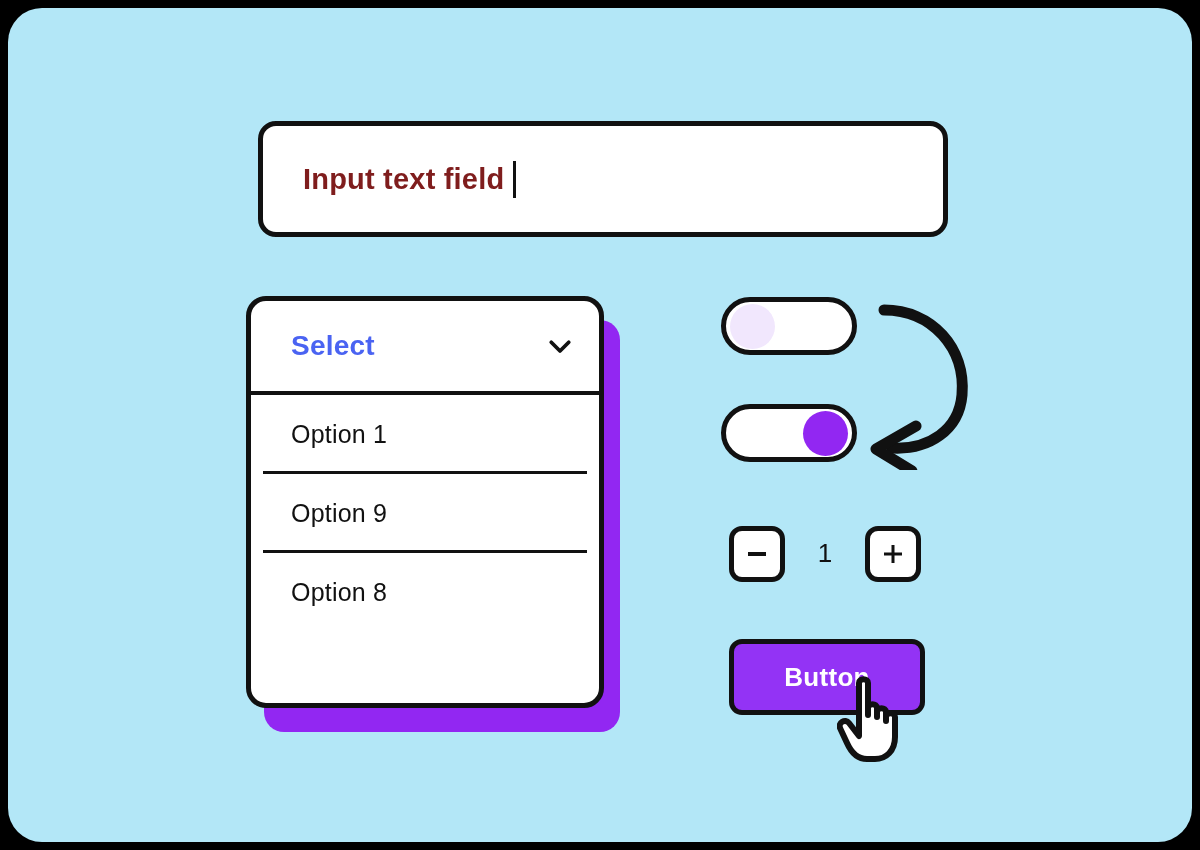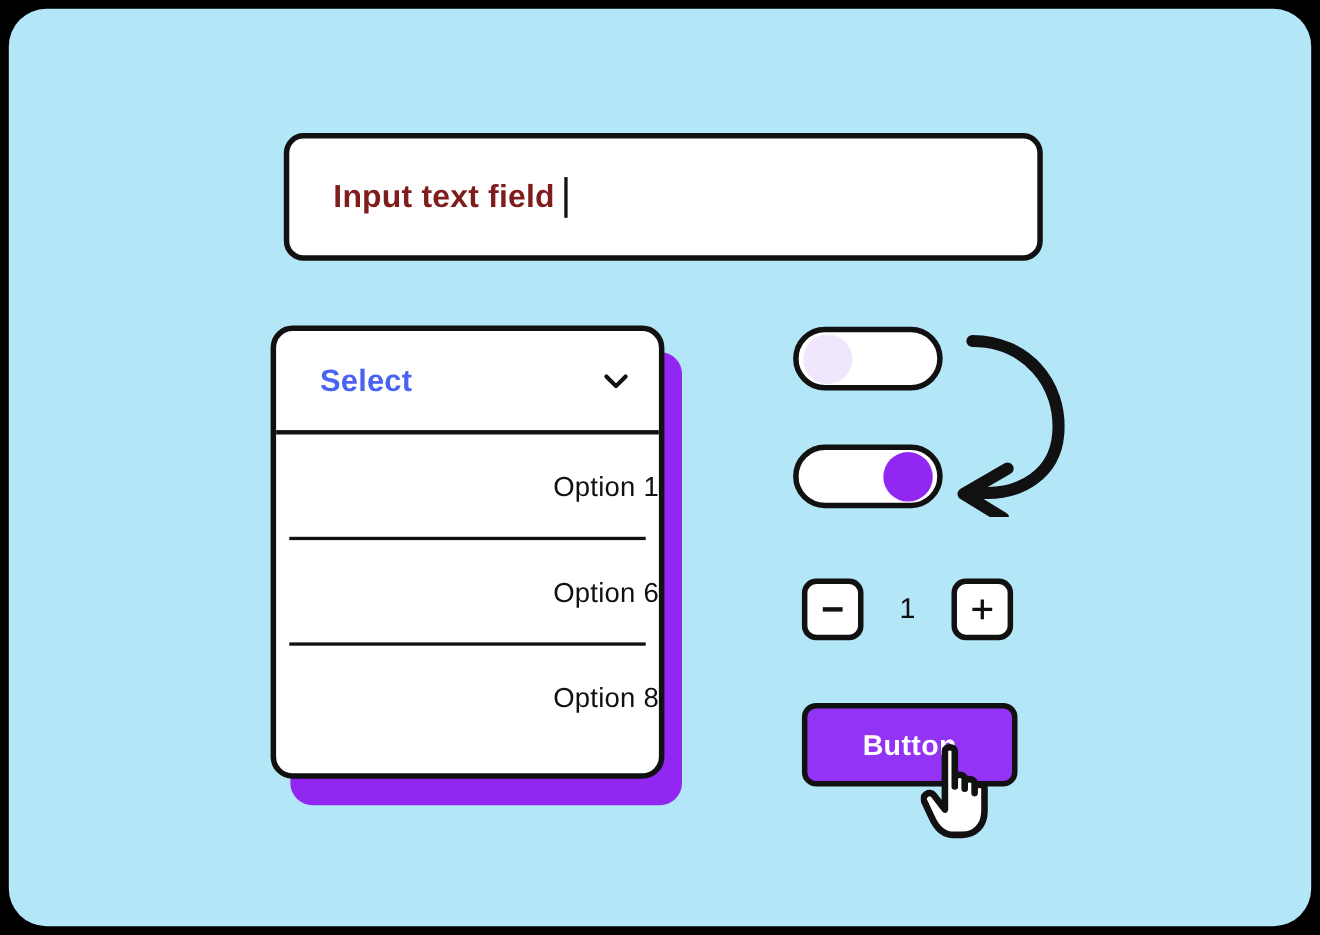--- a/index.html
+++ b/index.html
@@ -116,27 +116,26 @@
   }
   .chev {
     width: 30px;
     height: 30px;
     display: block;
   }
   .option-list {
     position: relative;
   }
   .option-row {
-    height: 96px;
+    height: 79px;
     display: flex;
     align-items: center;
     padding-left: 40px;
     box-sizing: border-box;
     position: relative;
-    justify-content: flex-end;
   }
   .option-label {
     color: #111111;
     font-size: 25px;
     font-weight: 400;
     letter-spacing: 0.2px;
   }
   .option-sep {
     position: absolute;
     left: 12px;
@@ -266,21 +265,21 @@
             </svg>
           </span>
         </div>
 
         <div class="option-list">
           <div class="option-row">
             <span class="option-label">Option 1</span>
             <span class="option-sep"></span>
           </div>
           <div class="option-row">
-            <span class="option-label">Option 6</span>
+            <span class="option-label">Option 9</span>
             <span class="option-sep"></span>
           </div>
           <div class="option-row">
             <span class="option-label">Option 8</span>
           </div>
         </div>
 
       </div>
     </div>
 

